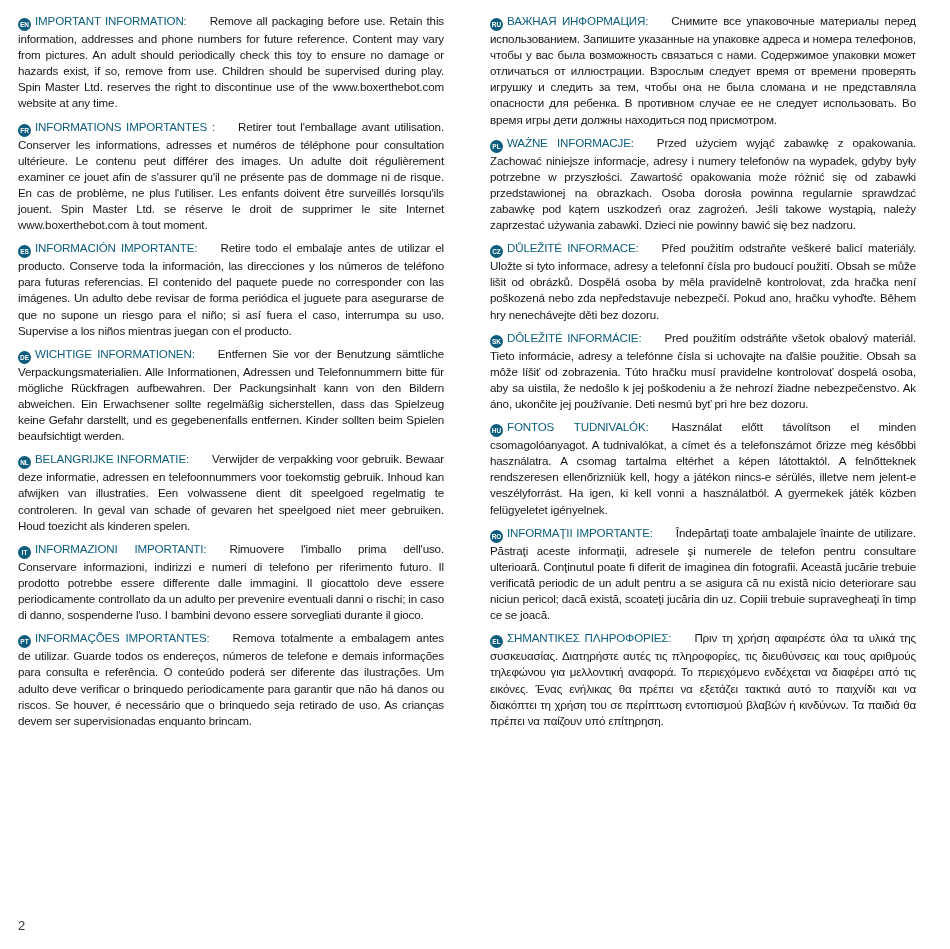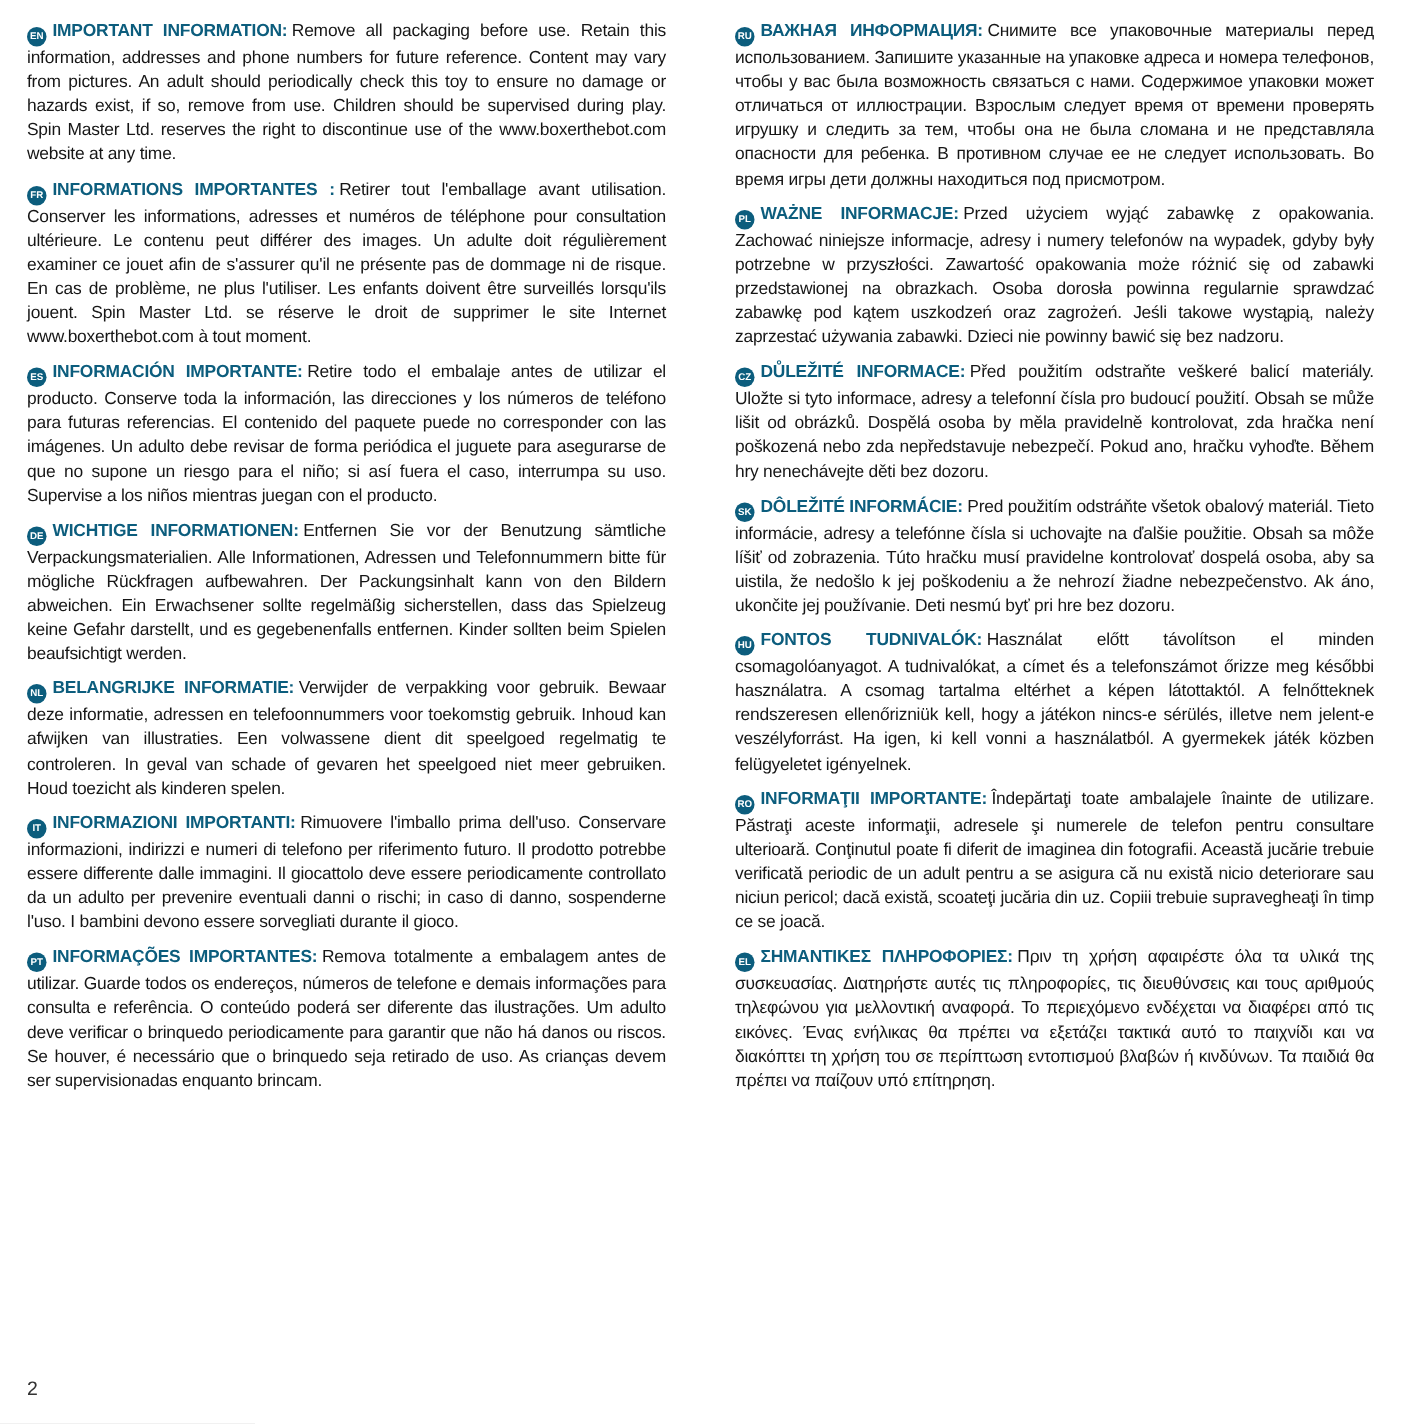--- a/index.html
+++ b/index.html
@@ -40,25 +40,25 @@
     background: #0c5d7d;
     color: #ffffff;
     font-size: 6.5px;
     font-weight: bold;
     letter-spacing: 0;
     vertical-align: -2px;
     margin-right: 4px;
     flex-shrink: 0;
   }
   .heading {
-    font-weight: bold;
+    font-weight: normal;
     color: #0c5d7d;
     margin-right: 3px;
   }
-  .body-text { color: #161616; }
+  .body-text { color: #161616; margin-left: 20px; }
   .page-number {
     position: absolute;
     left: 18px;
     bottom: 16px;
     font-size: 13px;
     color: #333333;
   }
 </style>
 </head>
 <body>

